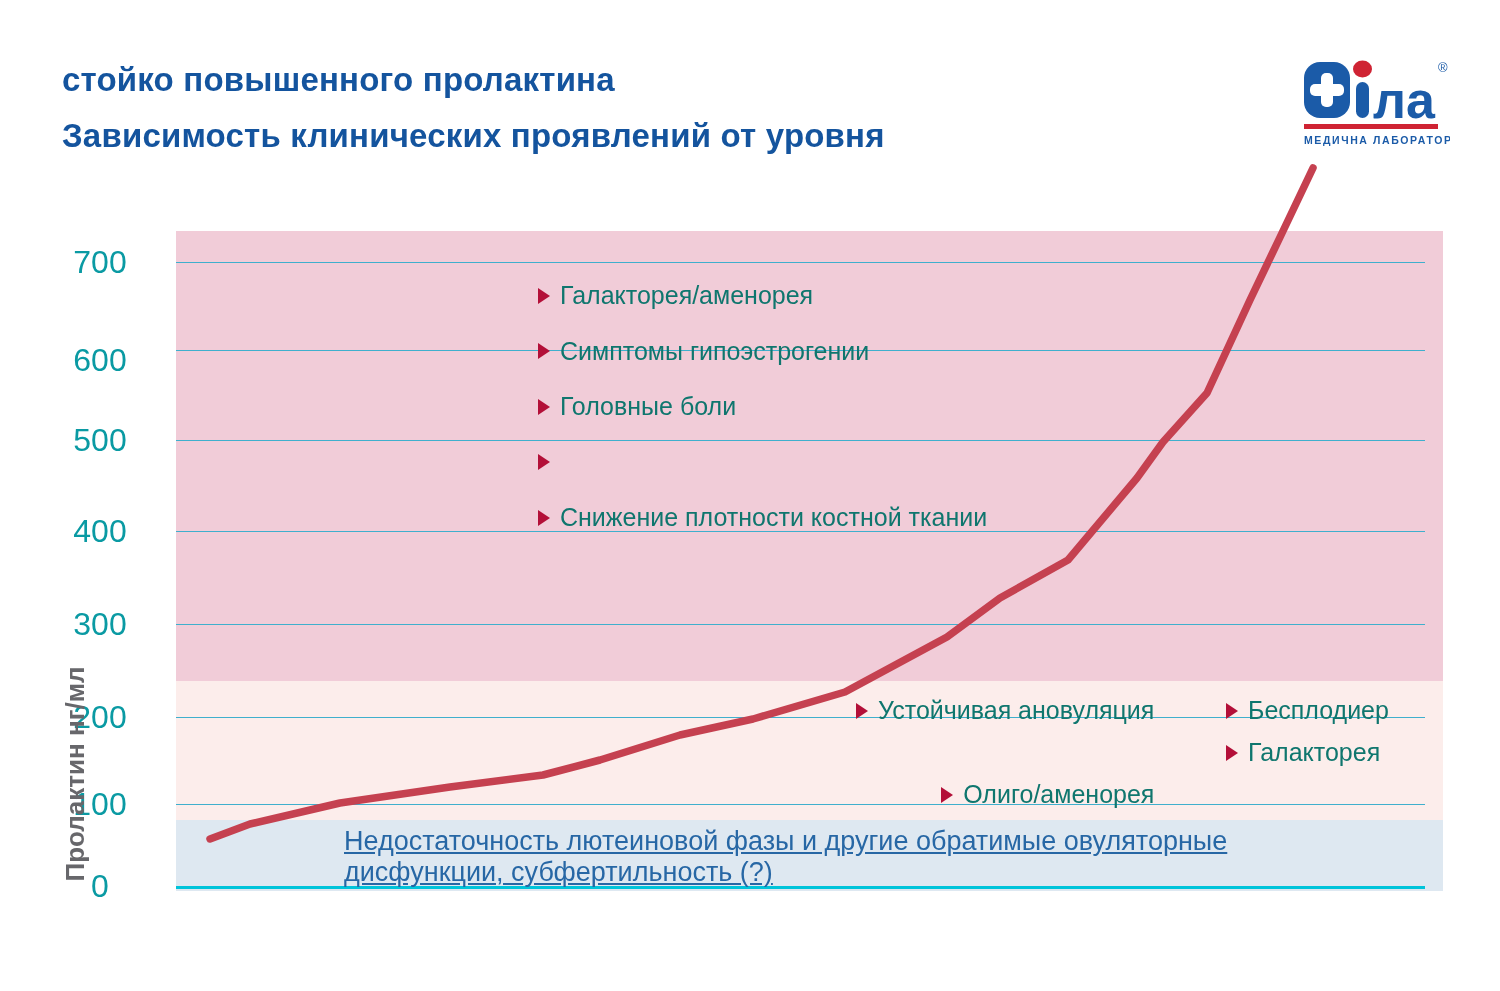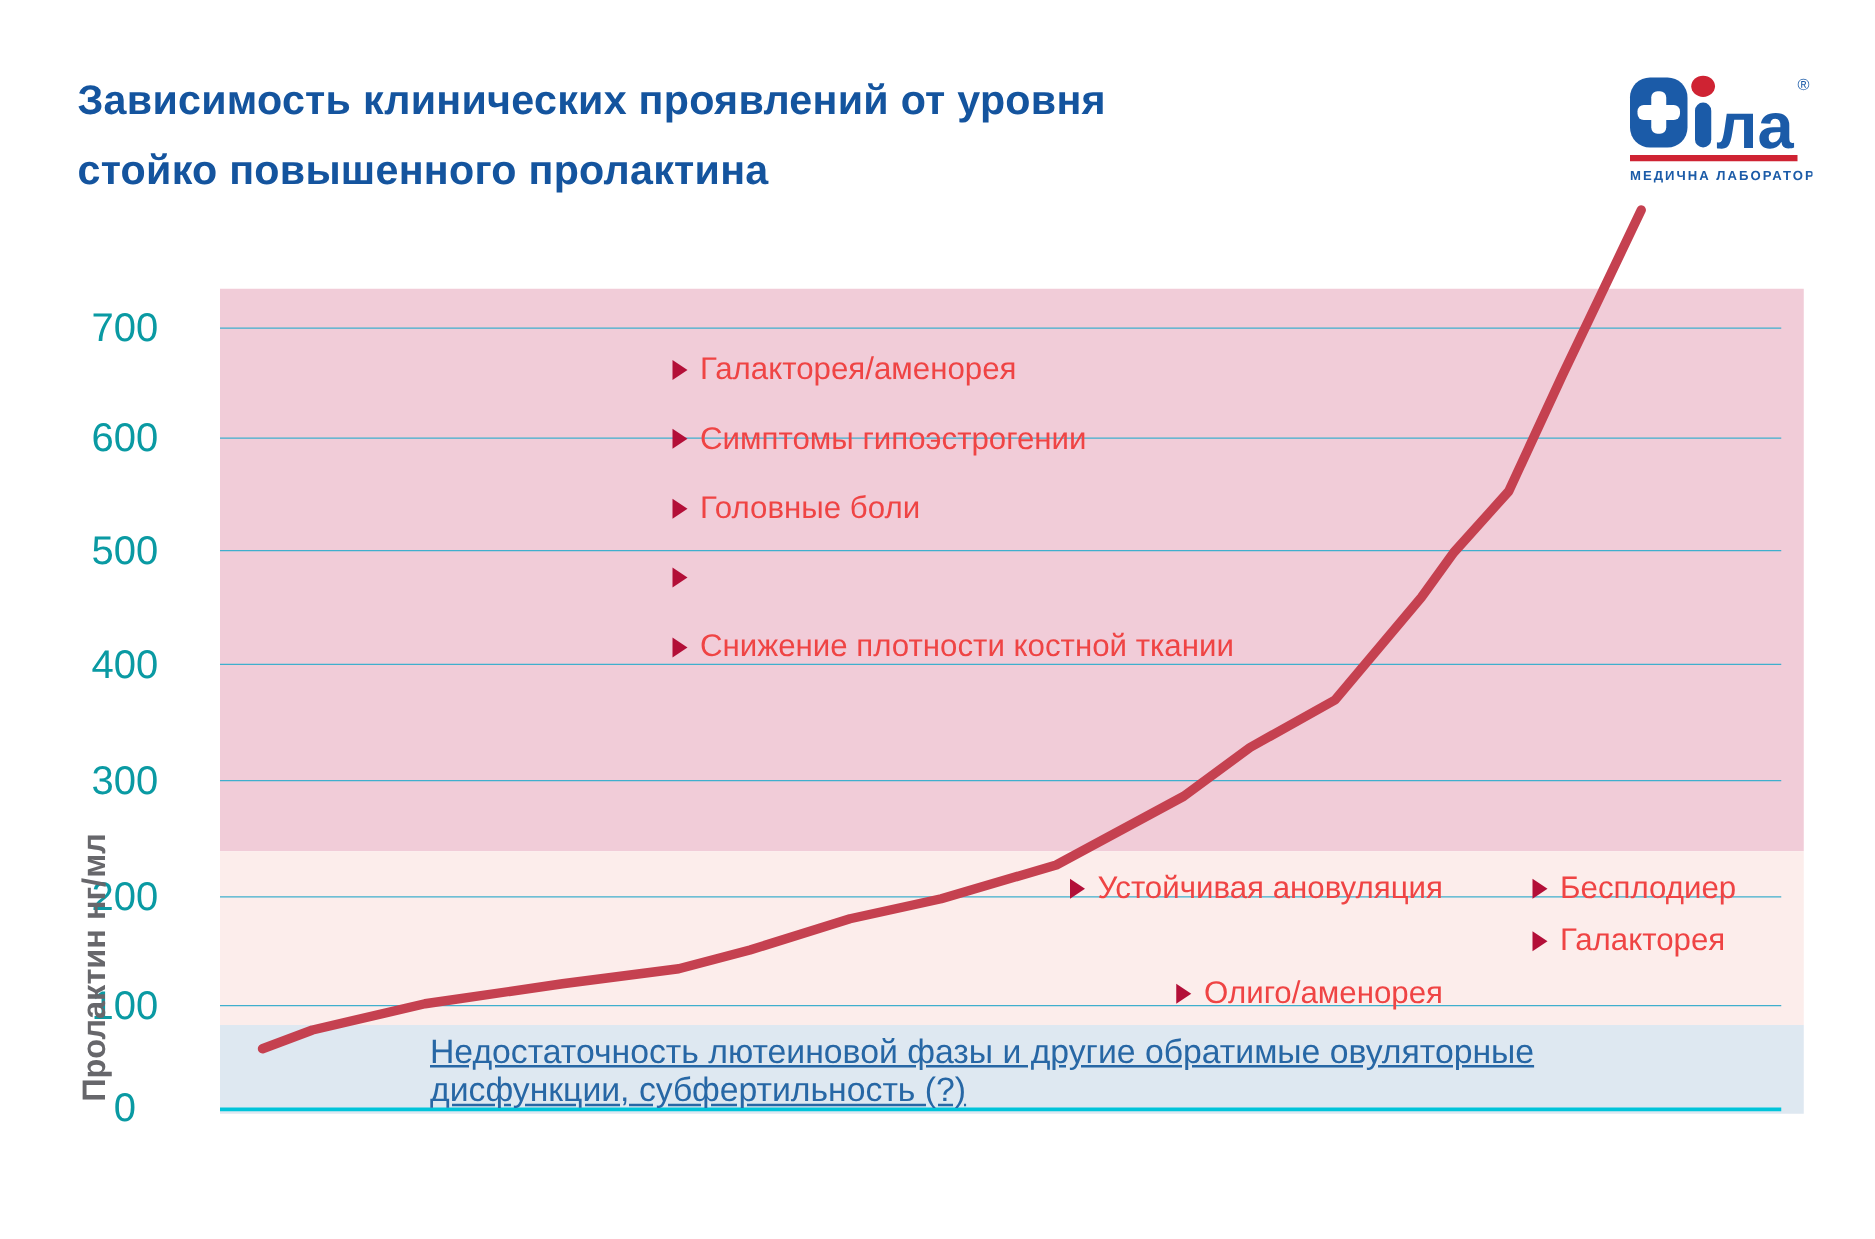--- a/index.html
+++ b/index.html
@@ -30,35 +30,35 @@
           color:#67676b;font-size:26px;font-weight:bold;transform:rotate(-90deg);transform-origin:center center;z-index:4;}
 
   
   .curve-svg{position:absolute;left:0;top:0;width:1500px;height:991px;z-index:3;pointer-events:none;}
 
   
   .ann-list{position:absolute;display:flex;flex-direction:column;justify-content:space-between;z-index:4;}
   .ann-high{left:538px;top:283px;height:247px;}
   .ann-mid-1{left:856px;top:698px;height:109px;align-items:flex-end;}
   .ann-mid-2{left:1226px;top:698px;height:67px;}
-  .ann{display:flex;align-items:center;height:25px;color:#ef4444;font-size:25px;white-space:nowrap;}
+  .ann{display:flex;align-items:center;height:25px;color:#0f766e;font-size:25px;white-space:nowrap;}
   .bullet{width:0;height:0;border-left:12px solid #b30f38;border-top:8px solid transparent;border-bottom:8px solid transparent;margin-right:10px;flex:0 0 auto;}
 
   .low-text{position:absolute;left:344px;top:826px;color:#2767a5;font-size:27px;line-height:31px;z-index:4;white-space:nowrap;text-decoration:underline;}
 
   .logo-sub{font-weight:bold;letter-spacing:1.6px;}
 </style>
 </head>
 <body>
 
 <div class="slide">
 
   <div class="title">
+    <div>стойко повышенного пролактина</div>
     <div>Зависимость клинических проявлений от уровня</div>
-    <div>стойко повышенного пролактина</div>
   </div>
 
   <svg class="logo" viewBox="0 0 150 102">
     <rect x="4" y="14" width="46" height="56" rx="16" fill="#1b5ba8"></rect>
     <rect x="21" y="25" width="12" height="34" rx="5" fill="#ffffff"></rect>
     <rect x="10" y="36" width="34" height="12" rx="5" fill="#ffffff"></rect>
     <rect x="56" y="34" width="13" height="36" rx="6.5" fill="#1b5ba8"></rect>
     <ellipse cx="62.5" cy="21" rx="9.5" ry="8.5" fill="#cf2333"></ellipse>
     <text x="73" y="70" font-size="52" font-weight="bold" fill="#1b5ba8">ла</text>
     <text x="138" y="24" font-size="13" fill="#1b5ba8">®</text>
@@ -73,21 +73,21 @@
   <div class="gridline" style="top:262px"></div>
   <div class="gridline" style="top:350px"></div>
   <div class="gridline" style="top:440px"></div>
   <div class="gridline" style="top:531px"></div>
   <div class="gridline" style="top:624px"></div>
   <div class="gridline" style="top:717px"></div>
   <div class="gridline" style="top:804px"></div>
   <div class="baseline" style="top:886px"></div>
 
   <span class="tick" style="top:245px">700</span>
-  <span class="tick" style="top:333px">600</span>
+  <span class="tick" style="top:343px">600</span>
   <span class="tick" style="top:423px">500</span>
   <span class="tick" style="top:514px">400</span>
   <span class="tick" style="top:607px">300</span>
   <span class="tick" style="top:700px">200</span>
   <span class="tick" style="top:787px">100</span>
   <span class="tick" style="top:869px">0</span>
 
   <div class="ylabel">Пролактин нг/мл</div>
 
   <svg class="curve-svg" viewBox="0 0 1500 991">

